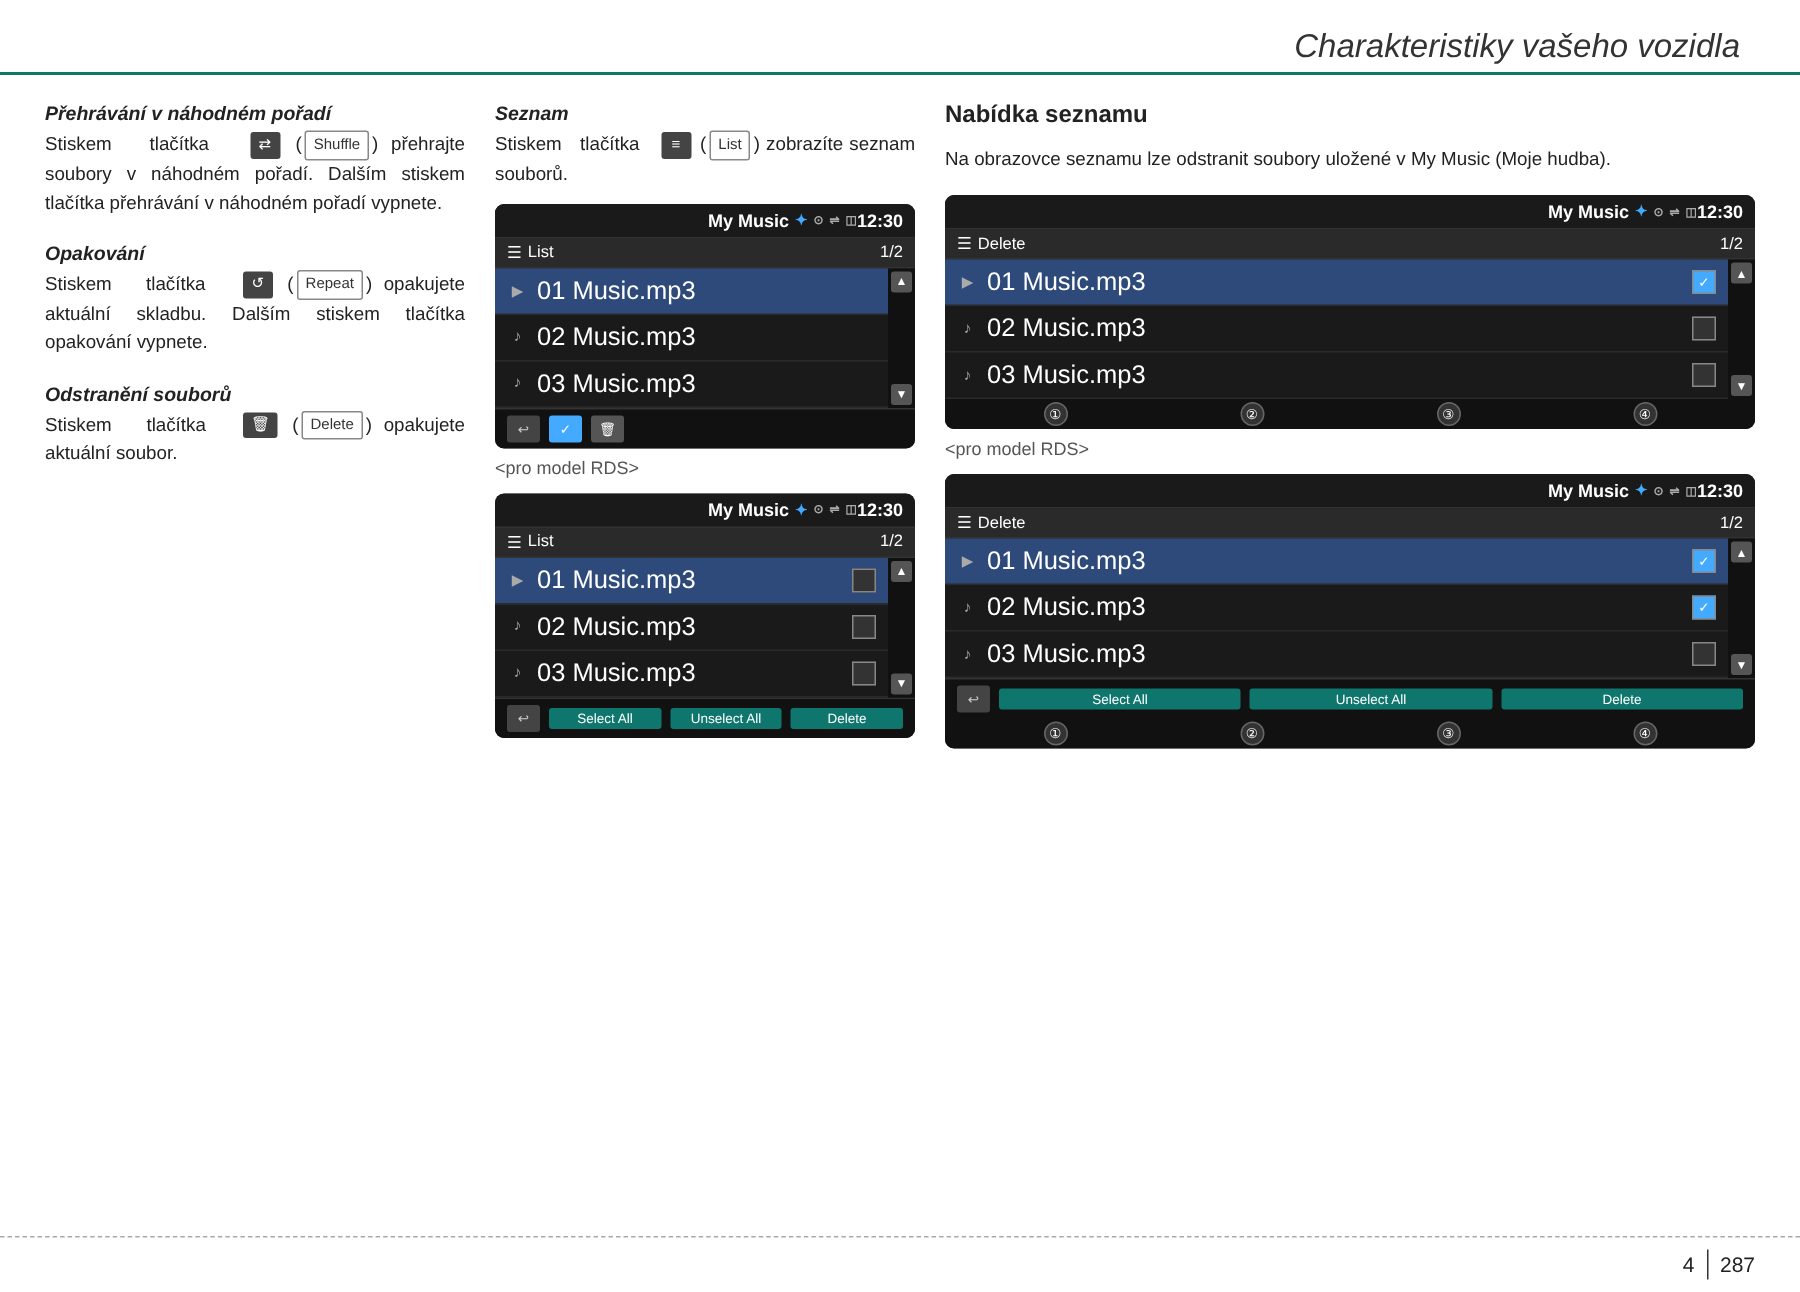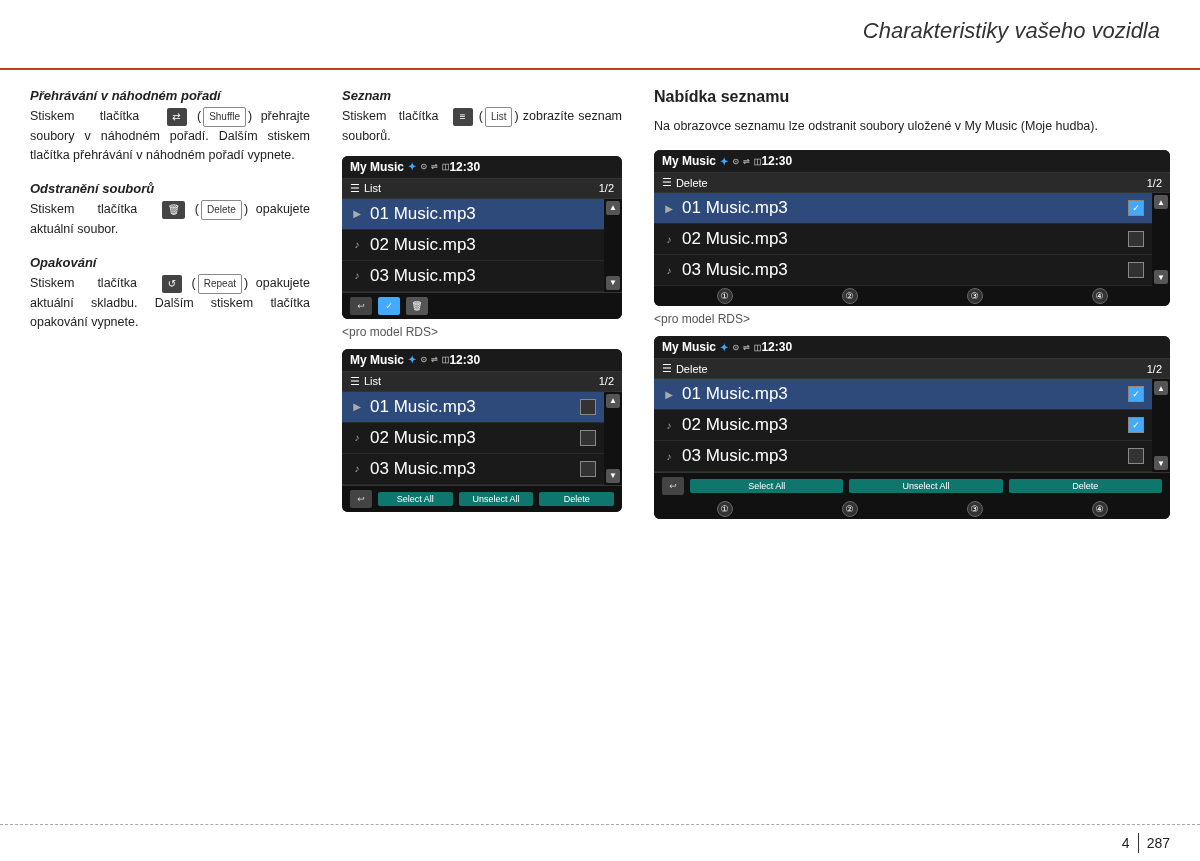--- a/index.html
+++ b/index.html
@@ -9,36 +9,36 @@
       width: 1200px;
       min-height: 861px;
       position: relative;
       font-size: 13px;
       color: #222;
     }
 
     
     .page-header {
       text-align: right;
-      padding: 18px 40px 24px 40px;
-      border-bottom: 2px solid #c2410c;
+      padding: 18px 40px 4px 40px;
+      border-bottom: 2px solid #0f766e;
       margin-bottom: 18px;
     }
     .page-header h1 {
       font-size: 22px;
       font-style: italic;
       font-weight: normal;
       color: #333;
     }
 
     
     .content {
       display: flex;
       padding: 0 30px;
-      gap: 32px;
+      gap: 20px;
     }
 
     
     .left-col {
       width: 280px;
       flex-shrink: 0;
     }
 
     
     .mid-col {
@@ -102,21 +102,21 @@
       color: #fff;
       font-size: 11px;
       overflow: hidden;
       margin-bottom: 6px;
       width: 100%;
     }
 
     .screen-header {
       display: flex;
       align-items: center;
-      justify-content: flex-start;
+      justify-content: flex-end;
       padding: 4px 8px;
       background: #1a1a1a;
       border-bottom: 1px solid #333;
     }
     .screen-header .title-left {
       display: flex;
       align-items: center;
       gap: 4px;
       font-size: 12px;
       font-weight: bold;
@@ -355,36 +355,36 @@
       <div class="section-title">Přehrávání v náhodném pořadí</div>
       <div class="section-text">
         Stiskem &nbsp; tlačítka &nbsp;
         <span class="btn-inline">⇄</span>
         (<span class="btn-outline">Shuffle</span>)
         přehrajte soubory v náhodném pořadí. Dalším stiskem tlačítka přehrávání v náhodném pořadí vypnete.
       </div>
     </div>
 
     <div class="section-gap">
+      <div class="section-title">Opakování</div>
+      <div class="section-text">
+        Stiskem &nbsp; tlačítka &nbsp;
+        <span class="btn-inline">↺</span>
+        (<span class="btn-outline">Repeat</span>)
+        opakujete aktuální skladbu. Dalším stiskem tlačítka opakování vypnete.
+      </div>
+    </div>
+
+    <div class="section-gap">
       <div class="section-title">Odstranění souborů</div>
       <div class="section-text">
         Stiskem &nbsp; tlačítka &nbsp;
         <span class="btn-inline">🗑</span>
         (<span class="btn-outline">Delete</span>)
         opakujete aktuální soubor.
-      </div>
-    </div>
-
-    <div class="section-gap">
-      <div class="section-title">Opakování</div>
-      <div class="section-text">
-        Stiskem &nbsp; tlačítka &nbsp;
-        <span class="btn-inline">↺</span>
-        (<span class="btn-outline">Repeat</span>)
-        opakujete aktuální skladbu. Dalším stiskem tlačítka opakování vypnete.
       </div>
     </div>
 
   </div>
 
   <div class="mid-col">
 
     <div>
       <div class="section-title">Seznam</div>
       <div class="section-text">

